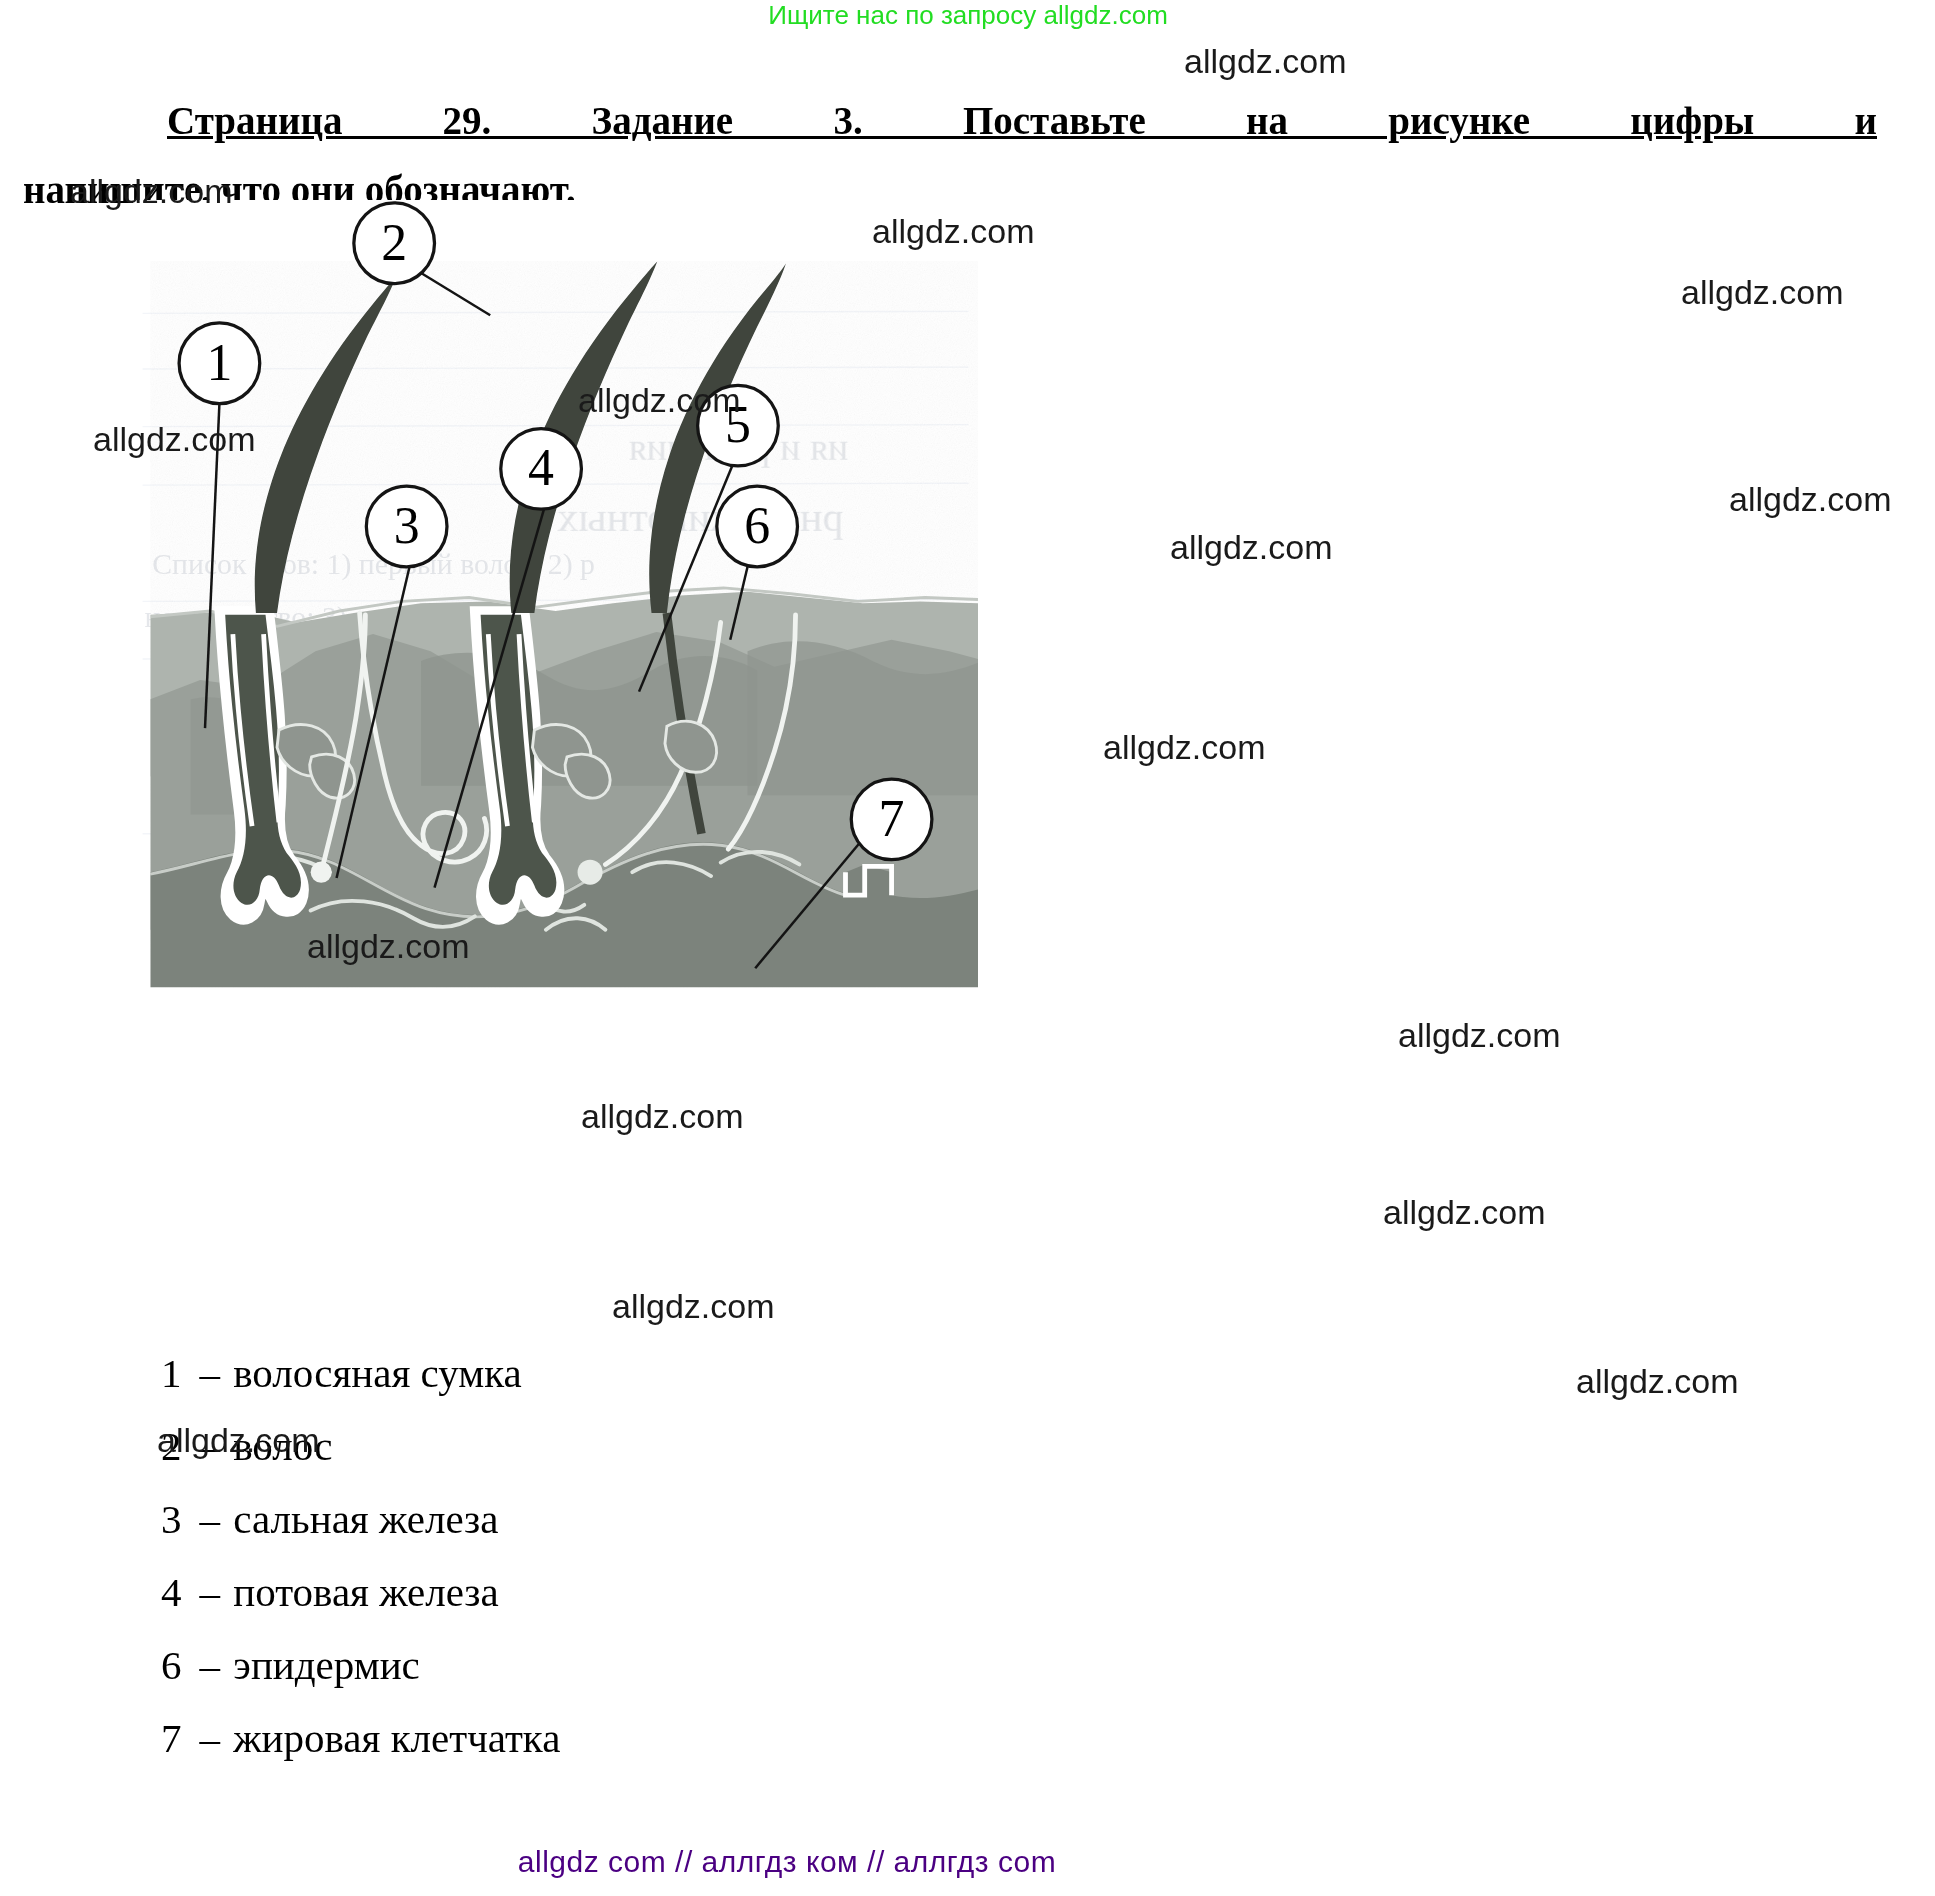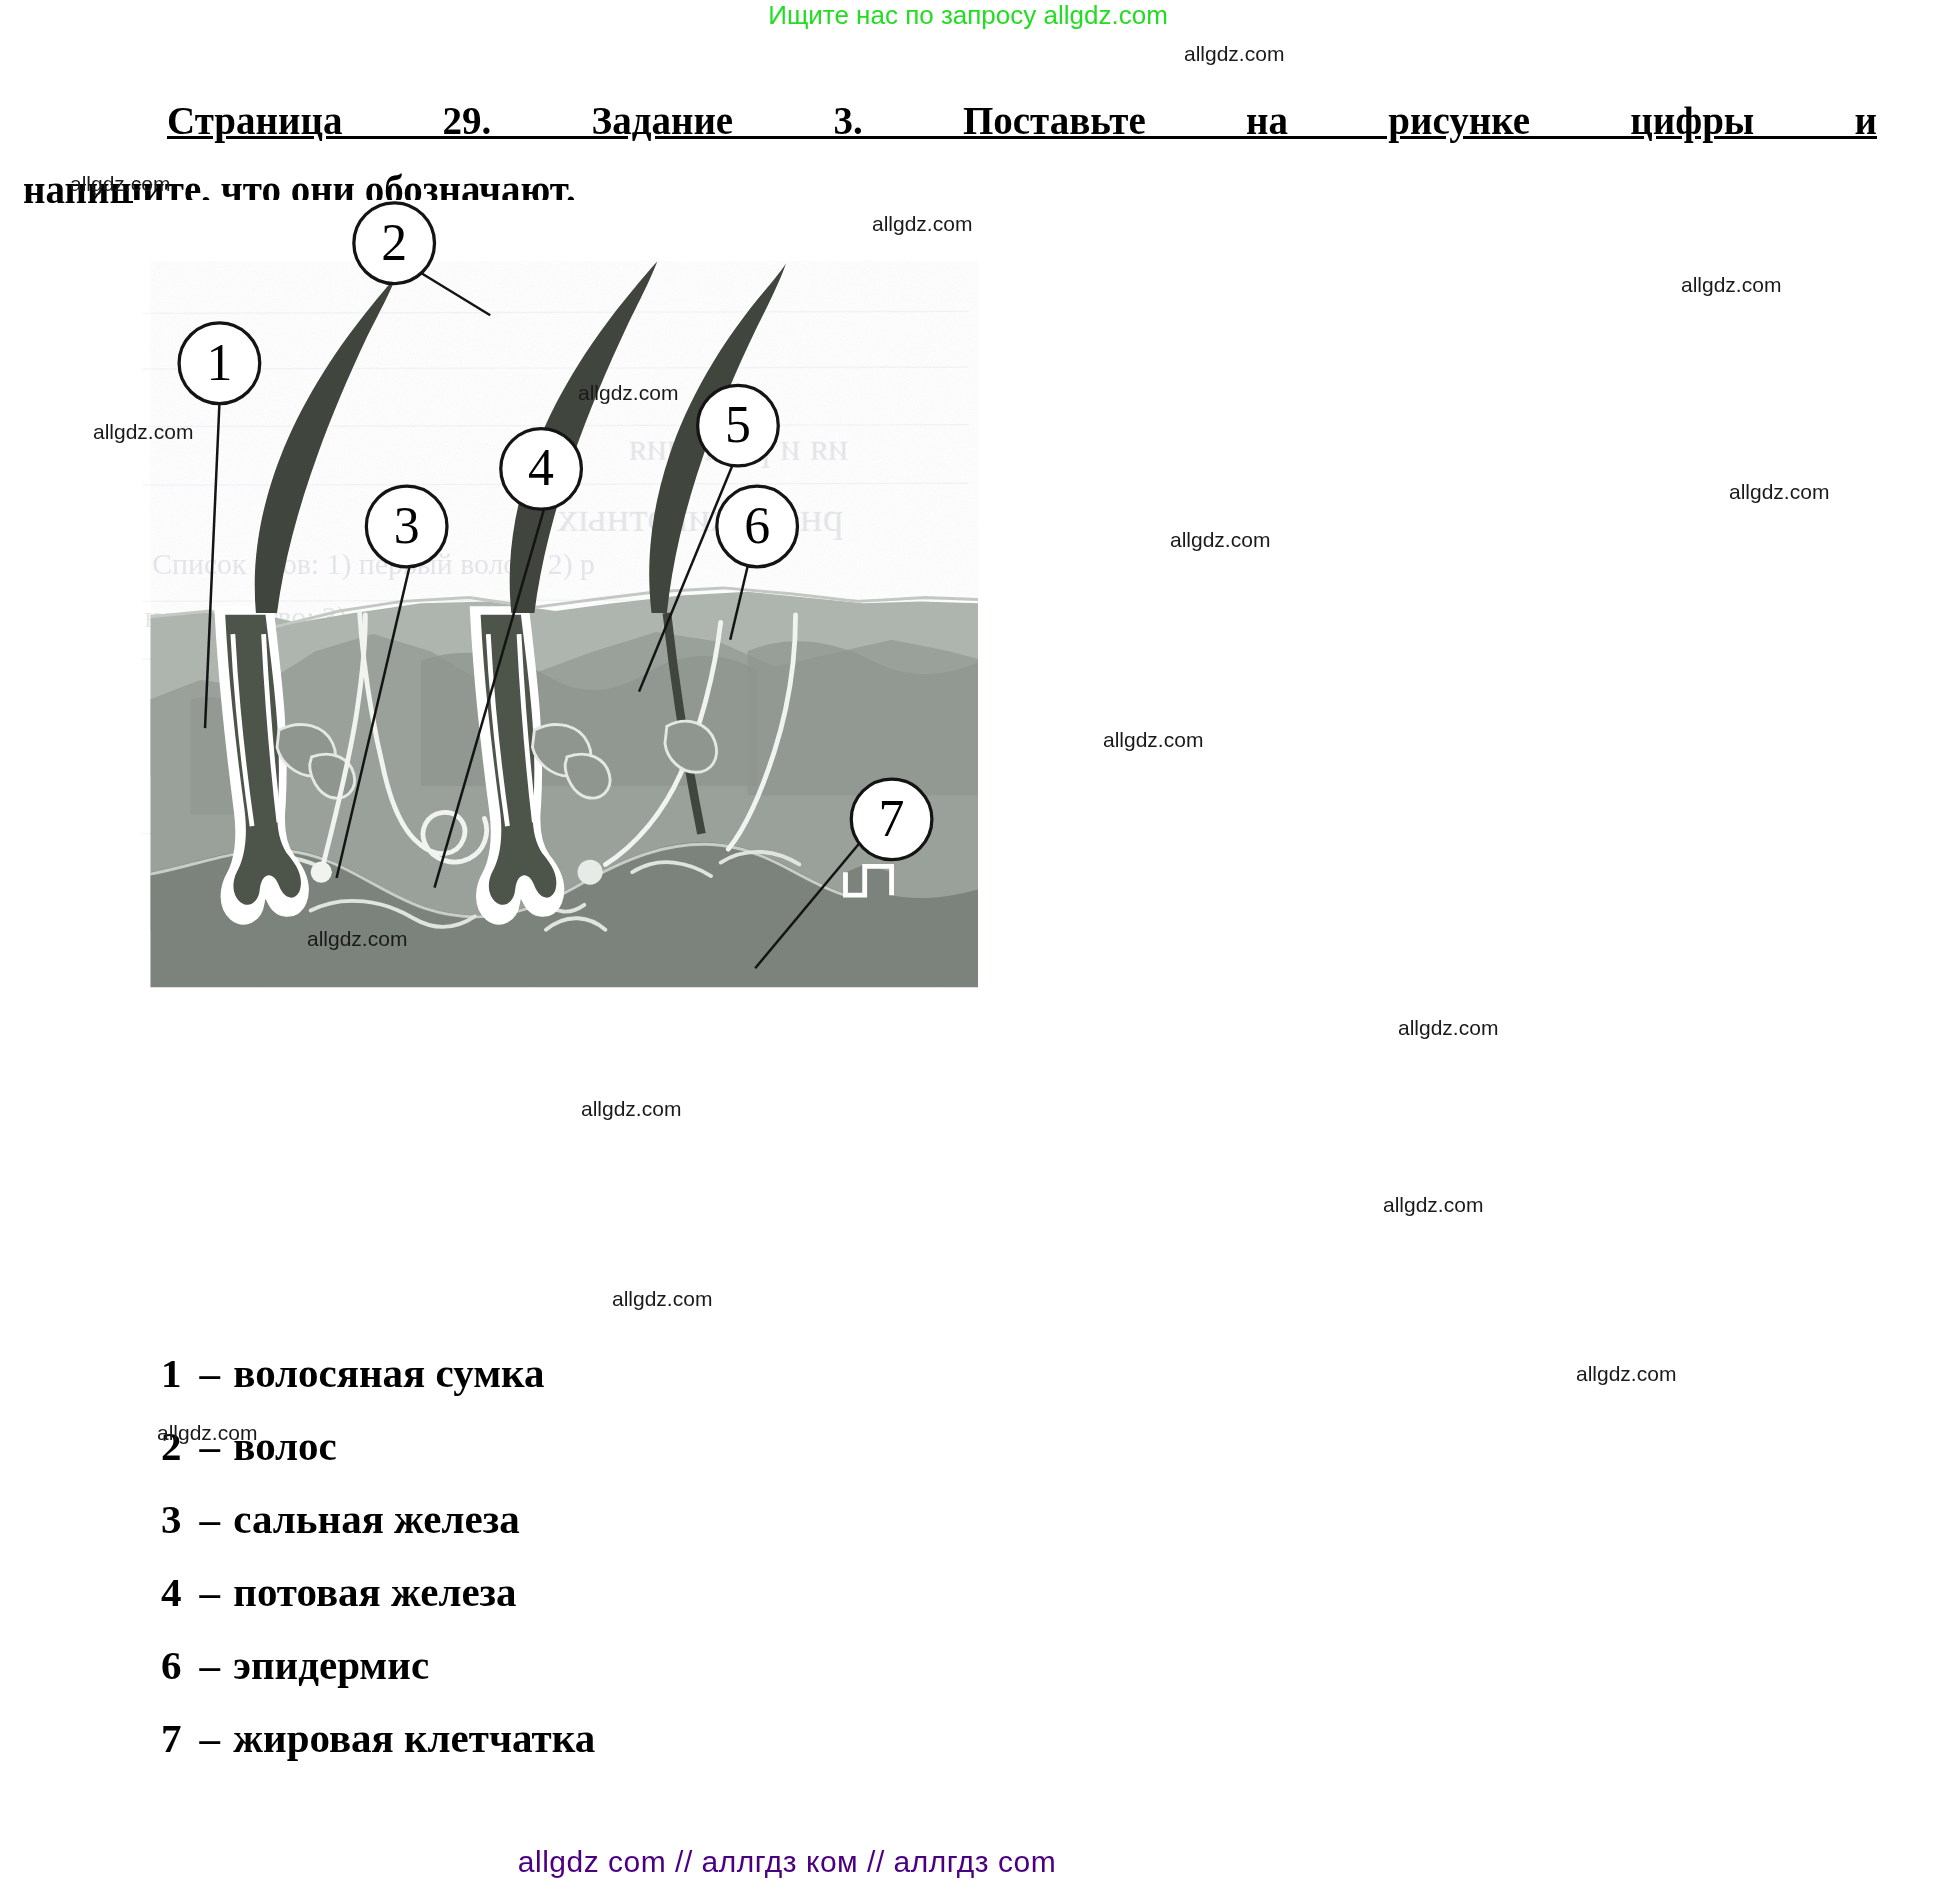--- a/index.html
+++ b/index.html
@@ -48,21 +48,21 @@
     padding-left: 144px;
     white-space: normal;
     text-decoration: underline;
   }
   .heading .l2 { display: block; text-align: left; }
 
   
   .wm {
     position: absolute;
     font-family: "Liberation Sans", sans-serif;
-    font-size: 21px;
+    font-size: 34px;
     color: #1a1a1a;
     white-space: nowrap;
   }
 
   
   #diagram {
     position: absolute;
     left: 133px;
     top: 200px;
     width: 845px;
@@ -76,21 +76,20 @@
     left: 161px;
     top: 1337px;
     font-family: "Liberation Serif", "DejaVu Serif", serif;
     font-size: 41px;
     color: #000;
   }
   .legend .row {
     height: 73px;
     line-height: 73px;
     white-space: nowrap;
-    font-weight: bold;
   }
   .legend .num { display: inline-block; min-width: 25px; }
   .legend .dash { display: inline-block; padding: 0 13.4px; }
 
   
   .footer {
     position: absolute;
     left: 0;
     top: 1845px;
     width: 1574px;

